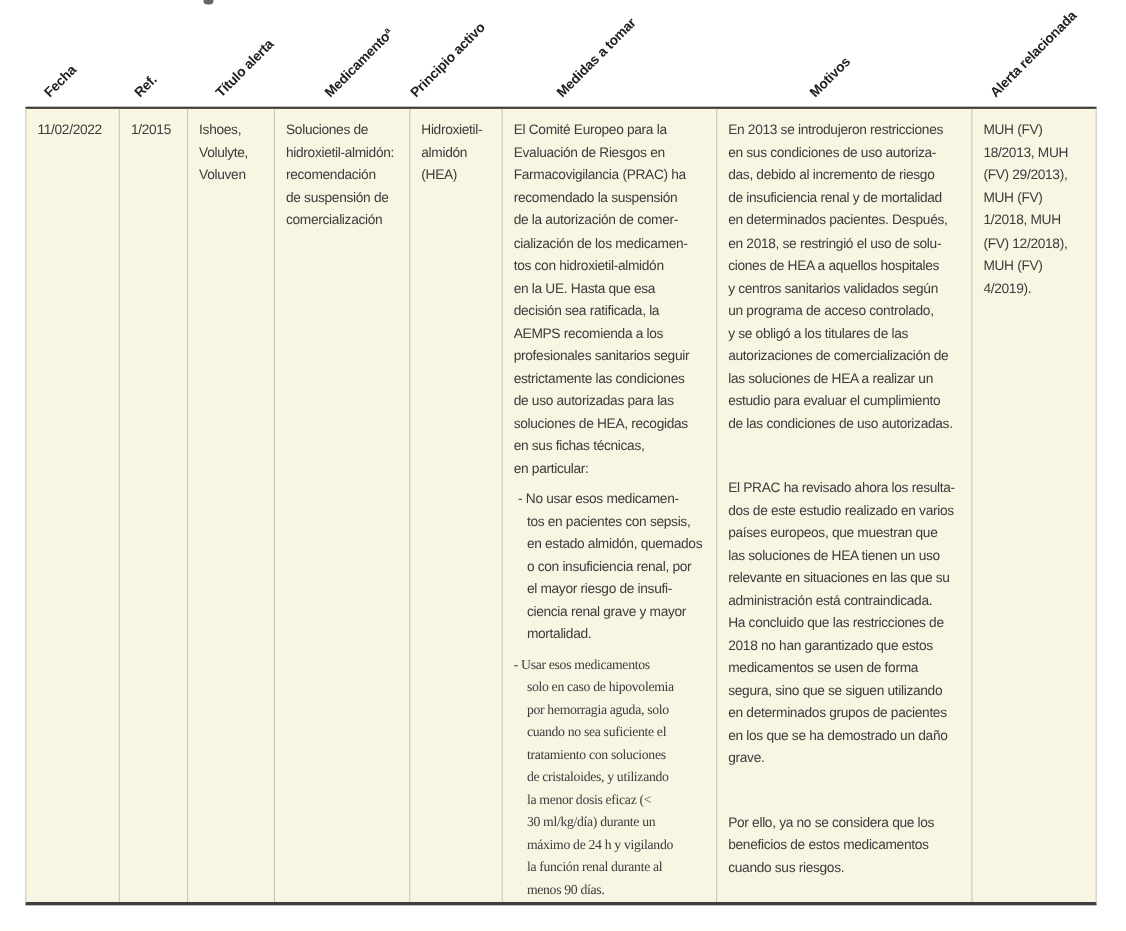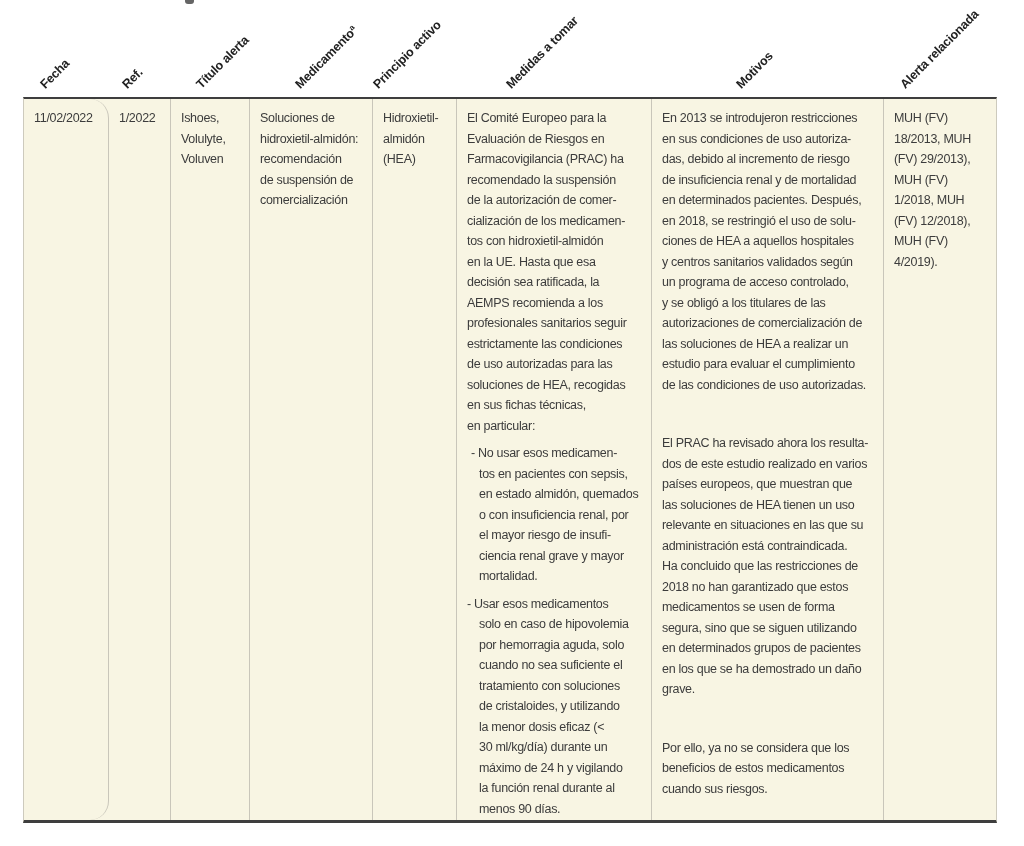--- a/index.html
+++ b/index.html
@@ -41,33 +41,33 @@
     display: flex;
   }
   .cell {
     box-sizing: border-box;
     border-right: 1px solid #c9c6ba;
     padding: 9px 6px 8px 10px;
     font-size: 12.5px; line-height: 20.5px; letter-spacing: -0.3px;
     overflow: hidden;
   }
   .cell:last-child { border-right: none; }
-  .c1 { width: 85px; border-radius: 19px; }
+  .c1 { width: 85px; }
   .c2 { width: 62px; }
   .c3 { width: 123px; }
   .c4 { width: 79px; }
   .c5 { width: 84px; }
   .c6 { width: 195px; }
   .c7 { width: 232px; }
   .c8 { width: 112px; }
 
   .cell p { margin: 0; white-space: pre-wrap; }
   .gap-sm p + p { margin-top: 7px; }
   .gap-lg p + p { margin-top: 38px; }
-  .hang  { padding-left: 12px; text-indent: -12px; }
+  .hang  { padding-left: 12px; text-indent: -12px; font-family: Liberation Serif, serif; }
   .hang2 { padding-left: 12px; text-indent: -8px; }
   .multiline { white-space: pre-wrap; }
 </style>
 </head>
 <body>
 
 <div class="page">
 
   <div class="speck"></div>
 
@@ -80,21 +80,21 @@
   <div class="header-label" style="left:744px">Motivos</div>
   <div class="header-label" style="left:908px">Alerta relacionada</div>
 
   <div class="table">
 
     <div class="cell c1">
       <p>11/02/2022</p>
     </div>
 
     <div class="cell c2">
-      <p>1/2022</p>
+      <p>1/2015</p>
     </div>
 
     <div class="cell c4">
       <p class="multiline">Ishoes,
 Volulyte,
 Voluven</p>
     </div>
 
     <div class="cell c3">
       <p class="multiline">Soluciones de

